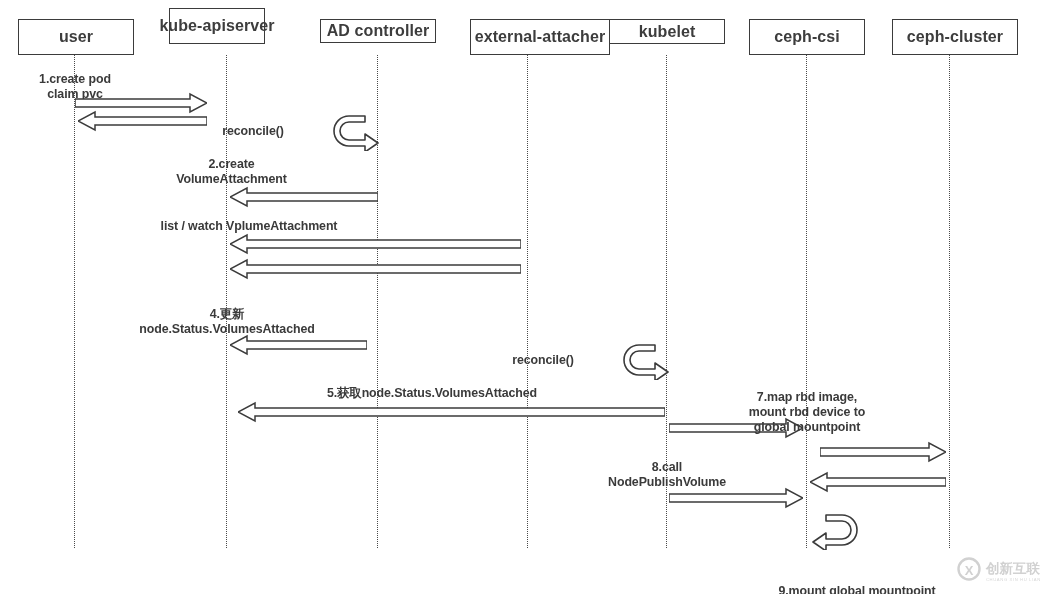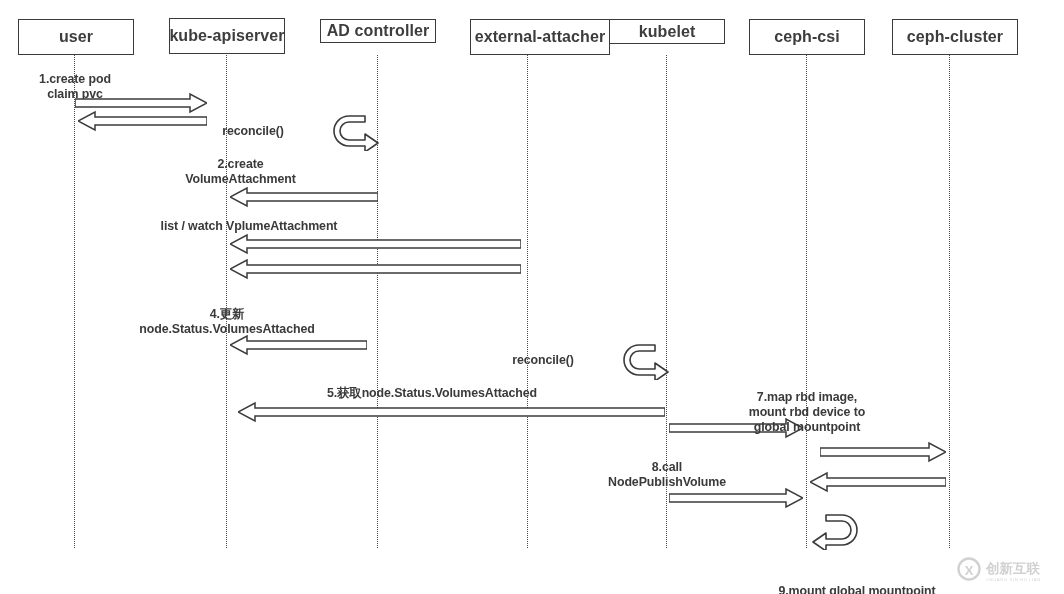--- a/index.html
+++ b/index.html
@@ -52,21 +52,21 @@
 </style>
 </head>
 <body>
 
 <div id="diagram">
     <div class="lifeline" style="left: 74px; top: 55px; height: 493px;"></div>
     <div class="actor-box" style="left: 18px; top: 19px; width: 116px; height: 36px;">
       <span>user</span>
     </div>
     <div class="lifeline" style="left: 226px; top: 55px; height: 493px;"></div>
-    <div class="actor-box" style="left: 169px; top: 18px; width: 116px; height: 36px;">
+    <div class="actor-box" style="left: 169px; top: 8px; width: 96px; height: 36px;">
       <span>kube-apiserver</span>
     </div>
     <div class="lifeline" style="left: 377px; top: 55px; height: 493px;"></div>
     <div class="actor-box" style="left: 320px; top: 19px; width: 116px; height: 24px;">
       <span>AD controller</span>
     </div>
     <div class="lifeline" style="left: 527px; top: 55px; height: 493px;"></div>
     <div class="actor-box" style="left: 470px; top: 19px; width: 140px; height: 36px;">
       <span>external-attacher</span>
     </div>
@@ -107,21 +107,21 @@
     L 30 23
     L 30 17
     L 43 26
     L 30 35
     L 30 29
     L 14 29
     A 15 15 0 0 1 14 -1
     L 30 -1
     Z" fill="#ffffff" stroke="#3b3b3b" stroke-width="1.6" stroke-linejoin="round" stroke-linecap="round"></path>
      </svg></div>
-    <div class="msg-label" style="width: 151px; left: 165px; top: 157px;">2.create
+    <div class="msg-label" style="width: 151px; left: 156px; top: 157px;">2.create
 VolumeAttachment</div>
     <div class="arrow-wrap" style="left: 230px; top: 186px;">
       <svg width="148" height="22" viewBox="0 0 148 22">
        <path d="M 148 7 L 17 7 L 17 2
          L 0 11 L 17 20 L 17 15
          L 148 15 Z" fill="#ffffff" stroke="#3b3b3b" stroke-width="1.5" stroke-linejoin="miter"></path>
      </svg>
     </div>
     <div class="msg-label" style="width: 280px; left: 109px; top: 219px;">list / watch VplumeAttachment</div>
     <div class="arrow-wrap" style="left: 230px; top: 233px;">

